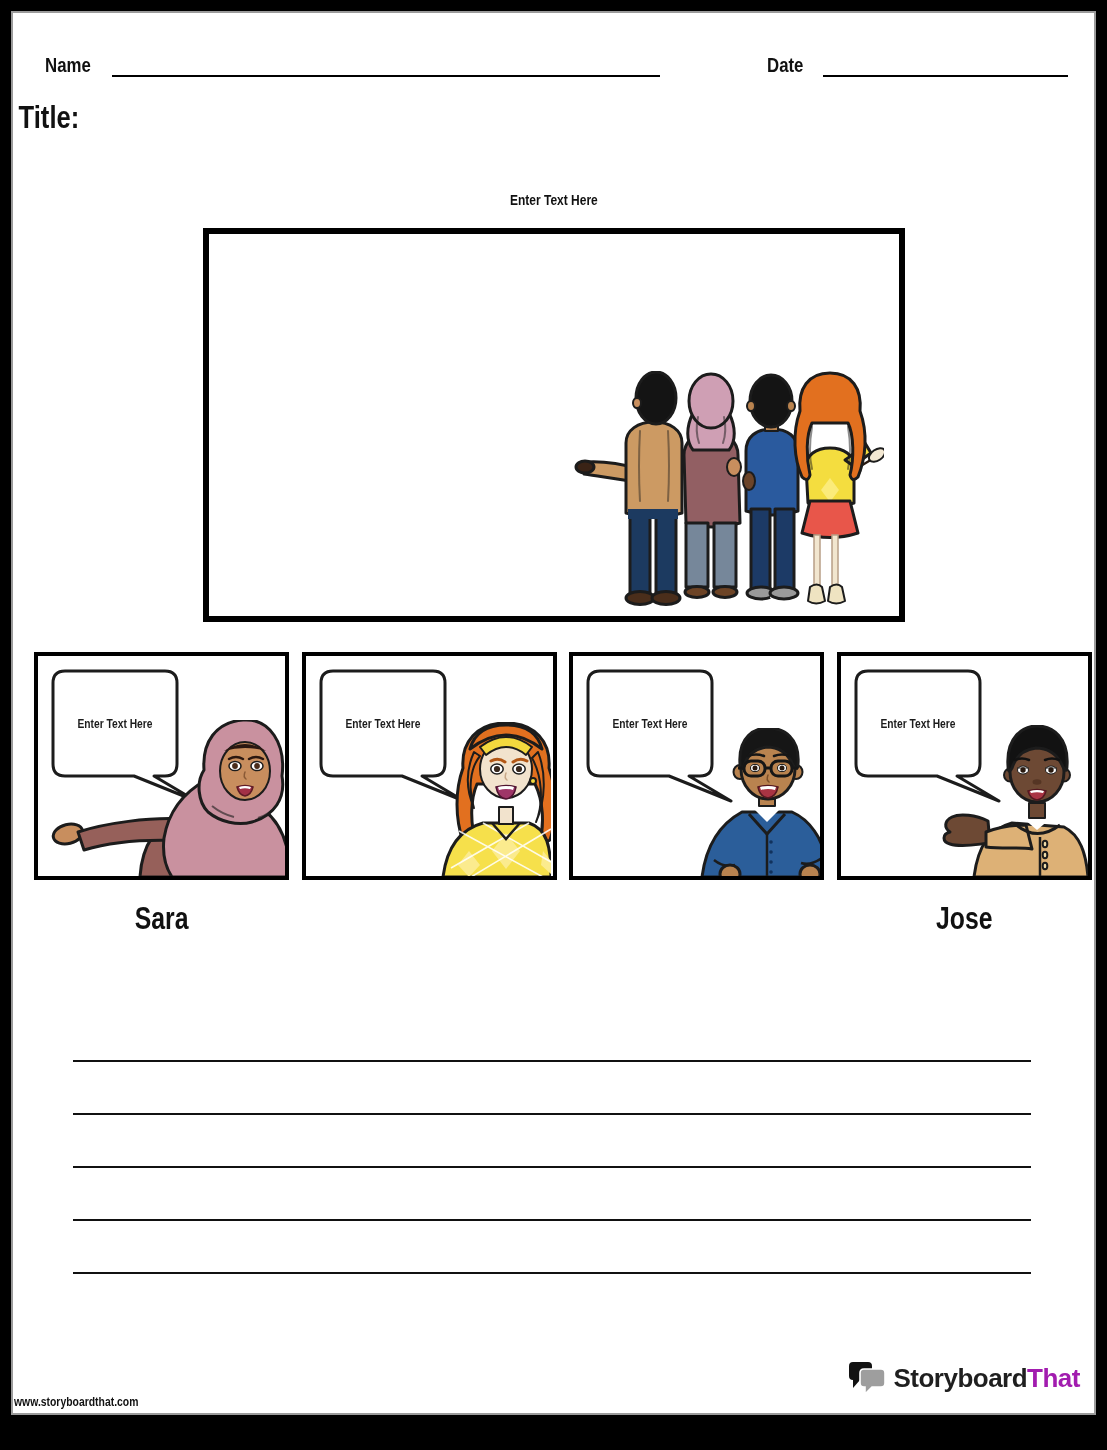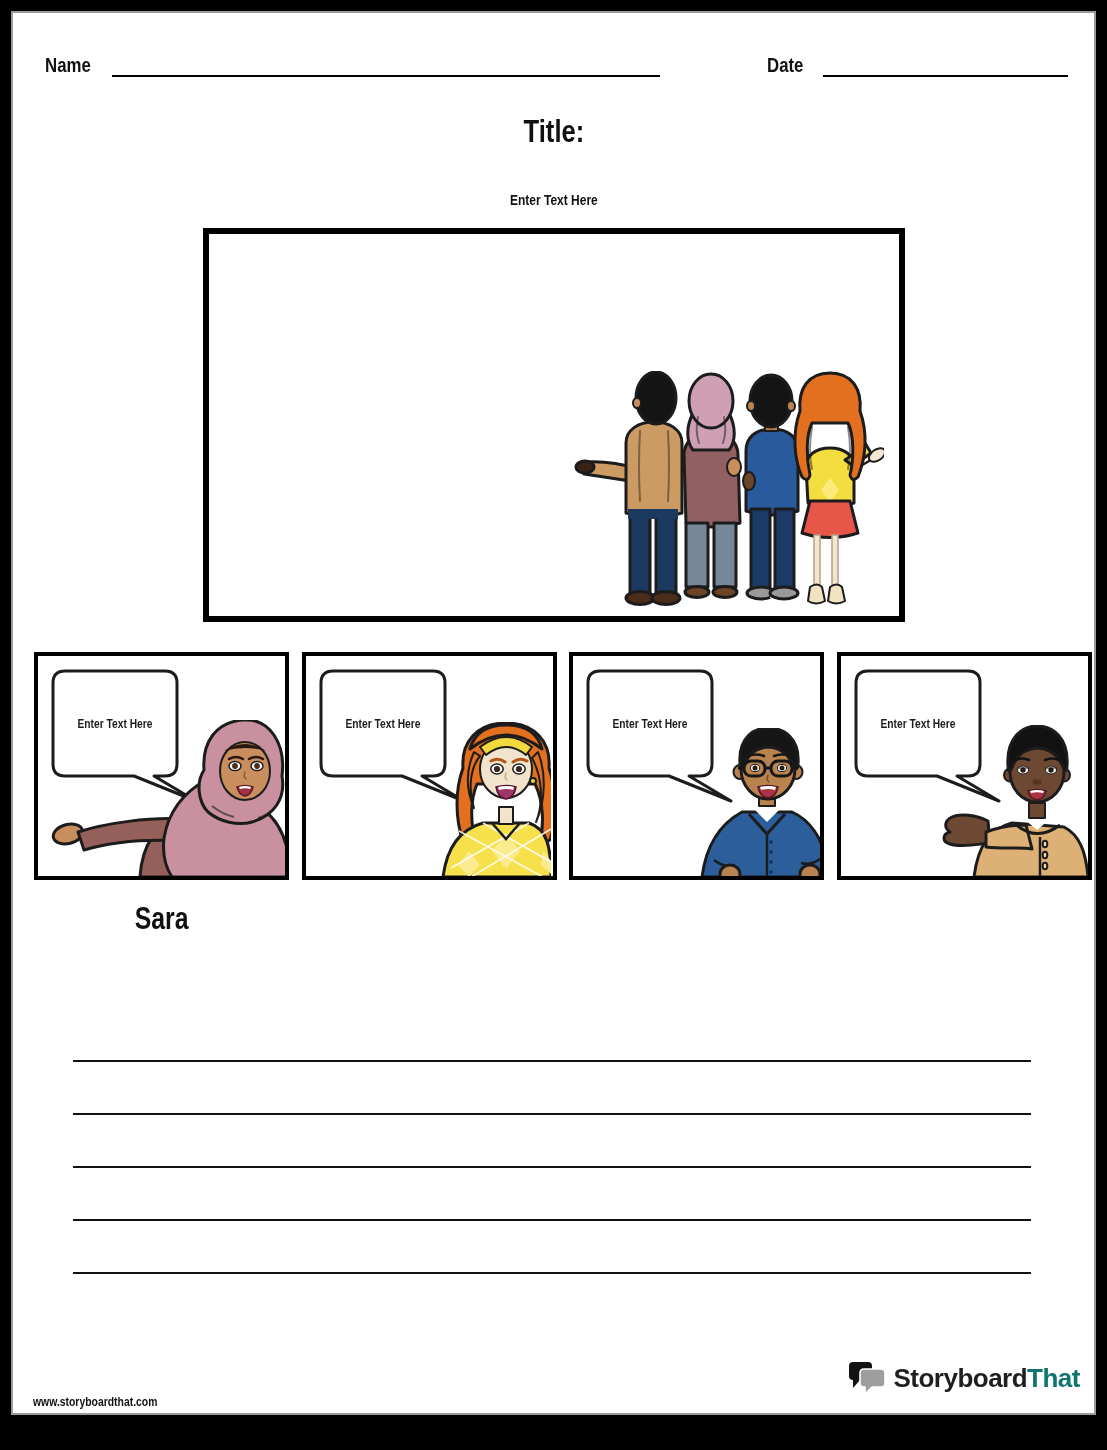--- a/index.html
+++ b/index.html
@@ -18,21 +18,21 @@
   .cond { font-weight:700; display:inline-block; transform:scaleX(0.8); transform-origin:left center; white-space:nowrap; color:#111; }
   .cond-c { font-weight:700; display:inline-block; transform:scaleX(0.8); transform-origin:center center; white-space:nowrap; color:#111; }
 
   .hdr { position:absolute; top:42px; left:34px; right:28px; display:flex; align-items:flex-end; }
   .hdr .lbl { font-size:21px; }
   .wline { height:22px; border-bottom:2.5px solid #000; }
   .name-line { width:548px; margin-left:10px; }
   .date-line { width:245px; margin-left:10px; }
   .hdr .spacer { flex:1; }
 
-  .title-row { position:absolute; top:102px; left:0; right:0; text-align:center; }
+  .title-row { position:absolute; top:88px; left:0; right:0; }
   .title-row .cond-c { font-size:32px; }
   .subtitle-row { position:absolute; top:180px; left:0; right:0; text-align:center; }
   .subtitle-row .cond-c { font-size:15px; }
 
   .main-box { position:absolute; left:192px; top:217px; width:702px; height:394px; border:6px solid #000; background:#fff; }
   .group-illustration { position:absolute; right:15px; bottom:5px; }
 
   .panels { position:absolute; left:23px; top:641px; width:1058px; height:228px; display:flex; justify-content:space-between; }
   .panel { position:relative; width:255px; height:228px; border:4px solid #000; background:#fff; overflow:hidden; }
   .bubble { position:absolute; left:12px; top:12px; }
@@ -46,26 +46,26 @@
   .names { position:absolute; left:23px; top:890px; width:1058px; display:flex; justify-content:space-between; }
   .names .cell { width:255px; text-align:center; }
   .names .cond-c { font-size:31px; }
 
   .question { position:absolute; left:62px; top:978px; }
   .question .cond { font-size:24px; }
 
   .answers { position:absolute; left:62px; top:998px; width:958px; }
   .answer-line { height:53px; border-bottom:2.5px solid #111; }
 
-  .footer-url { position:absolute; left:22px; top:1381px; }
+  .footer-url { position:absolute; left:3px; top:1381px; }
   .footer-url .cond { font-size:13px; }
   .logo { position:absolute; right:16px; top:1350px; display:flex; align-items:center; }
   .logo-text { font-size:26px; font-weight:700; letter-spacing:-0.5px; margin-left:6px; }
   .logo-text .p1 { color:#1f1f1f;margin-top:20px; }
-  .logo-text .p2 { color:#0f766e; }
+  .logo-text .p2 { color:#a21caf; }
 
   svg { display:block; }
   .o { stroke:#1c1c1c; stroke-width:3; stroke-linejoin:round; stroke-linecap:round; }
   .o2 { stroke:#1c1c1c; stroke-width:2; stroke-linejoin:round; stroke-linecap:round; }
   .nl { stroke:none; }
 </style>
 </head>
 <body>
 
 <div class="page">
@@ -271,20 +271,21 @@
         <circle cx="173" cy="45" r="2.7" fill="#2a1a10"></circle>
         <ellipse cx="159" cy="57" rx="4.5" ry="2.8" fill="#553524"></ellipse>
         <path d="M150,66 Q159,63 168,66 Q166,74 159,75 Q152,74 150,66 Z" fill="#a93443" stroke="#531820" stroke-width="1.5"></path>
         <path class="nl" d="M152,66 Q159,64 166,66 L165,68 Q159,66.5 153,68 Z" fill="#fff"></path>
       </svg>
     </div>
   </div>
 
   <div class="names">
     <div class="cell"><span class="cond-c">Sara</span></div>
+    <div class="cell"><span class="cond-c">Jose</span></div>
   </div>
 
   <div class="answers">
       <div class="answer-line"></div>
       <div class="answer-line"></div>
       <div class="answer-line"></div>
       <div class="answer-line"></div>
       <div class="answer-line"></div>
     </div>
 

